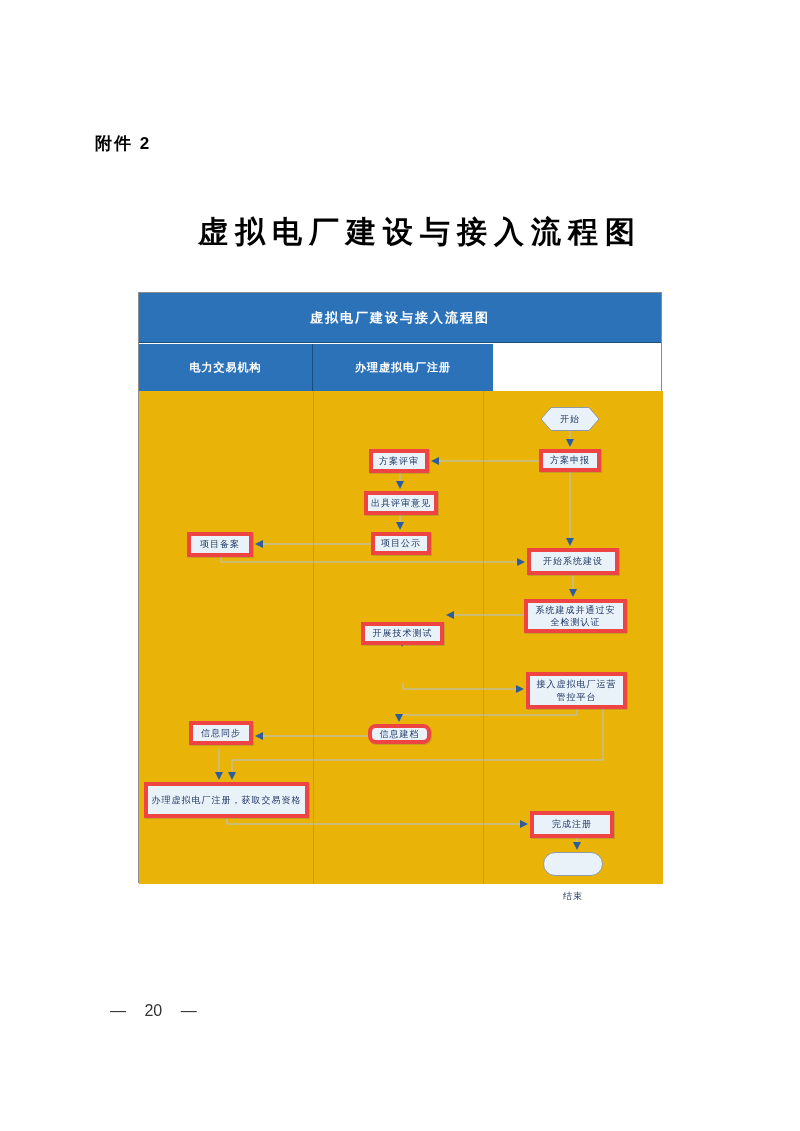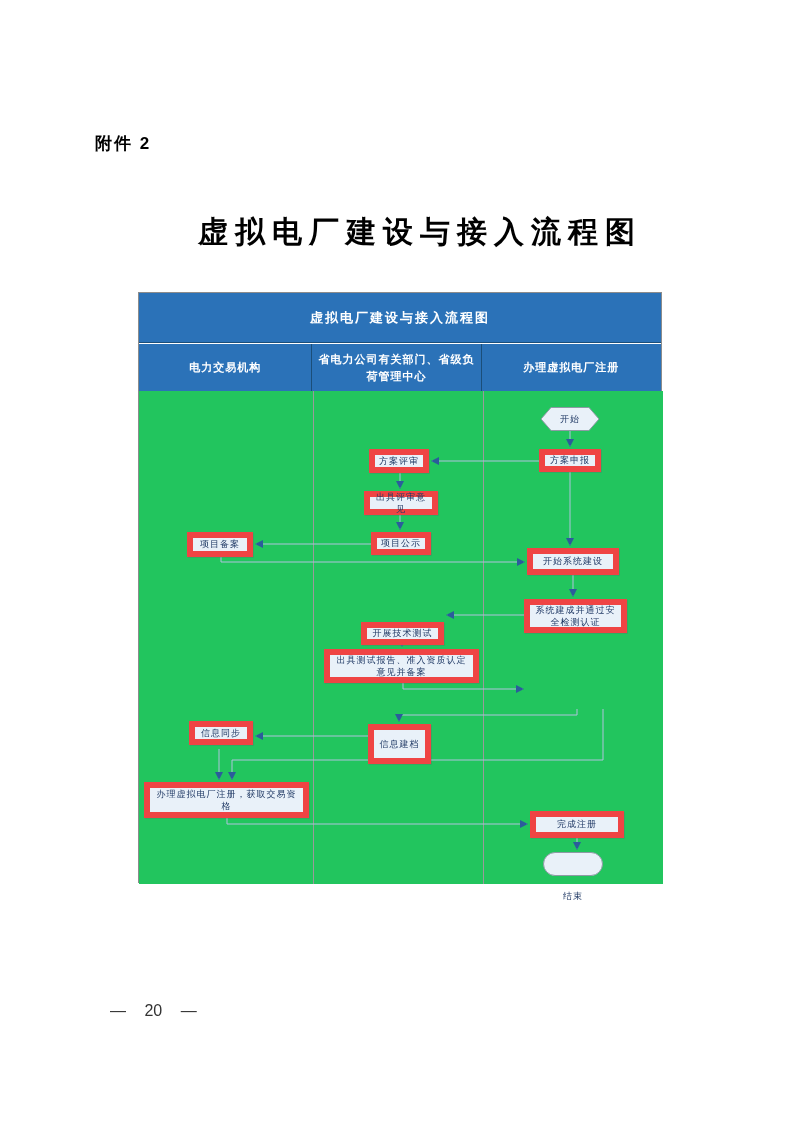--- a/index.html
+++ b/index.html
@@ -70,38 +70,38 @@
     padding: 0 6px;
     line-height: 1.5;
   }
   .lane-header.l1 { width: 174px; border-right: 1px solid #1b4e79; }
   .lane-header.l2 { width: 170px; border-right: 1px solid #1b4e79; }
   .lane-header.l3 { width: 180px; }
   .chart-body {
     position: absolute;
     left: 0; top: 98px;
     width: 524px; height: 493px;
-    background: #22c55e;
+    background: #eab308;
   }
   .lane-divider {
     position: absolute;
     top: 0; width: 1px; height: 100%;
     background: #9a9a9a;
   }
   .lane-divider.d1 { left: 174px; }
   .lane-divider.d2 { left: 344px; }
   .connectors {
     position: absolute;
     left: 0; top: 0;
     width: 524px; height: 493px;
   }
   .node {
     position: absolute;
     background: #e9f1f9;
-    border: 6px solid #ef4444;
+    border: 4px solid #ef4444;
     box-shadow: 1px 1px 0 rgba(90,100,110,0.25);
     color: #1f3864;
     font-size: 9px;
     letter-spacing: 1px;
     line-height: 1.35;
     display: flex;
     align-items: center;
     justify-content: center;
     text-align: center;
     padding: 1px 3px;
@@ -128,21 +128,20 @@
   <div class="attachment">附件 2</div>
 
   <div class="doc-title">虚拟电厂建设与接入流程图</div>
 
   <div class="chart">
 
     <div class="chart-title-row">虚拟电厂建设与接入流程图</div>
 
     <div class="lane-headers">
       <div class="lane-header l1">电力交易机构</div>
-      <div class="lane-header l2">省电力公司有关部门、省级负荷管理中心</div>
       <div class="lane-header l3">办理虚拟电厂注册</div>
     </div>
 
     <div class="chart-body">
       <div class="lane-divider d1"></div>
       <div class="lane-divider d2"></div>
 
       <svg class="connectors" viewBox="0 0 524 493" xmlns="http://www.w3.org/2000/svg">
         <defs>
           <marker id="arrow" markerWidth="8" markerHeight="8" refX="7" refY="4" orient="auto">
@@ -185,30 +184,30 @@
       <div class="node" style="left:232px; top:141px; width:60px; height:23px;">项目公示</div>
 
       <div class="node" style="left:48px; top:141px; width:66px; height:25px;">项目备案</div>
 
       <div class="node" style="left:388px; top:157px; width:92px; height:27px;">开始系统建设</div>
 
       <div class="node" style="left:385px; top:208px; width:103px; height:34px;">系统建成并通过安全检测认证</div>
 
       <div class="node" style="left:222px; top:212px; width:83px; height:23px;margin-top:19px;">开展技术测试</div>
 
-      <div class="node" style="left:185px; top:258px; width:155px; height:34px;">出具测试报告、准入资质认定意见并备案</div>
-
-
-      <div class="node" style="left:229px; top:333px; width:63px; height:40px;">信息建档</div>
+
+      <div class="node" style="left:387px; top:281px; width:101px; height:37px;">接入虚拟电厂运营管控平台</div>
+
+      <div class="node" style="left:229px; top:333px; width:63px; height:20px;border-radius:8px;">信息建档</div>
 
       <div class="node" style="left:50px; top:330px; width:64px; height:24px;">信息同步</div>
 
       <div class="node" style="left:5px; top:391px; width:165px; height:36px;">办理虚拟电厂注册，获取交易资格</div>
 
-      <div class="node" style="left:391px; top:420px; width:94px; height:27px;">完成注册</div>
+      <div class="node" style="left:391px; top:420px; width:84px; height:27px;">完成注册</div>
 
       <div class="node shape-only" style="left:404px; top:461px; width:60px; height:24px;margin-top:32px;">结束</div>
     </div>
   </div>
 
   <div class="footer">— 20 —</div>
 
 </div>
 
 </body></html>

